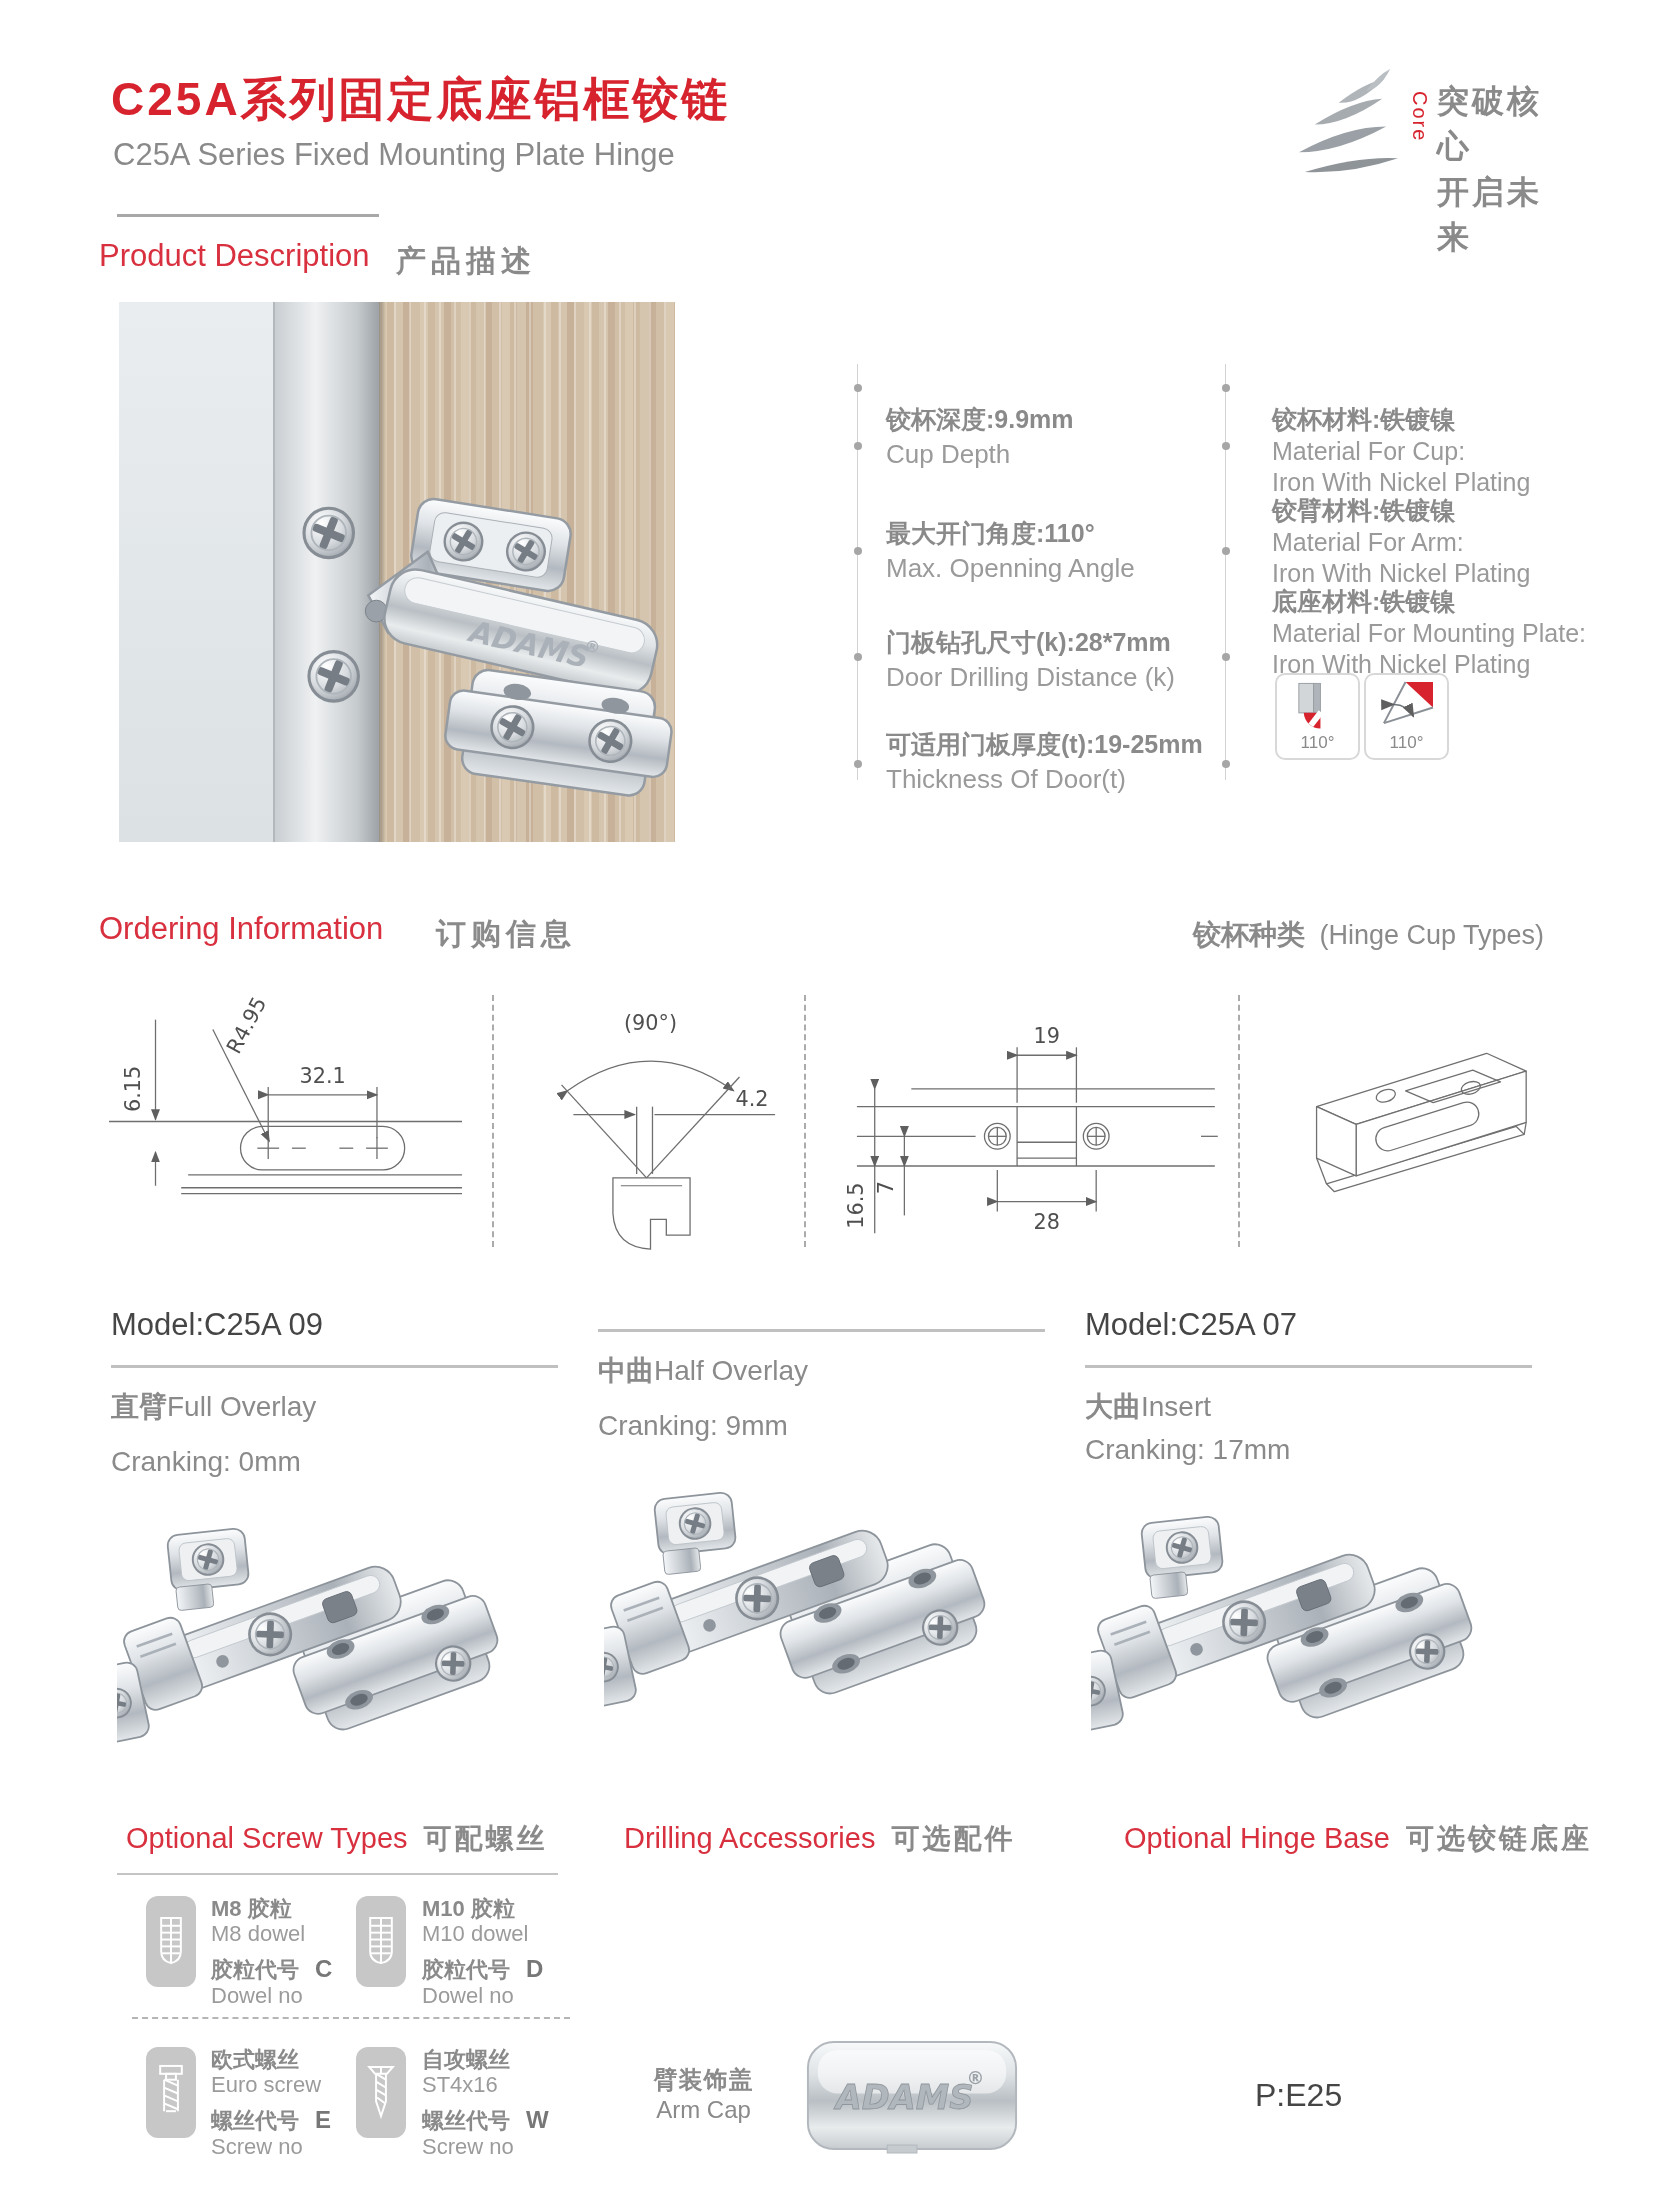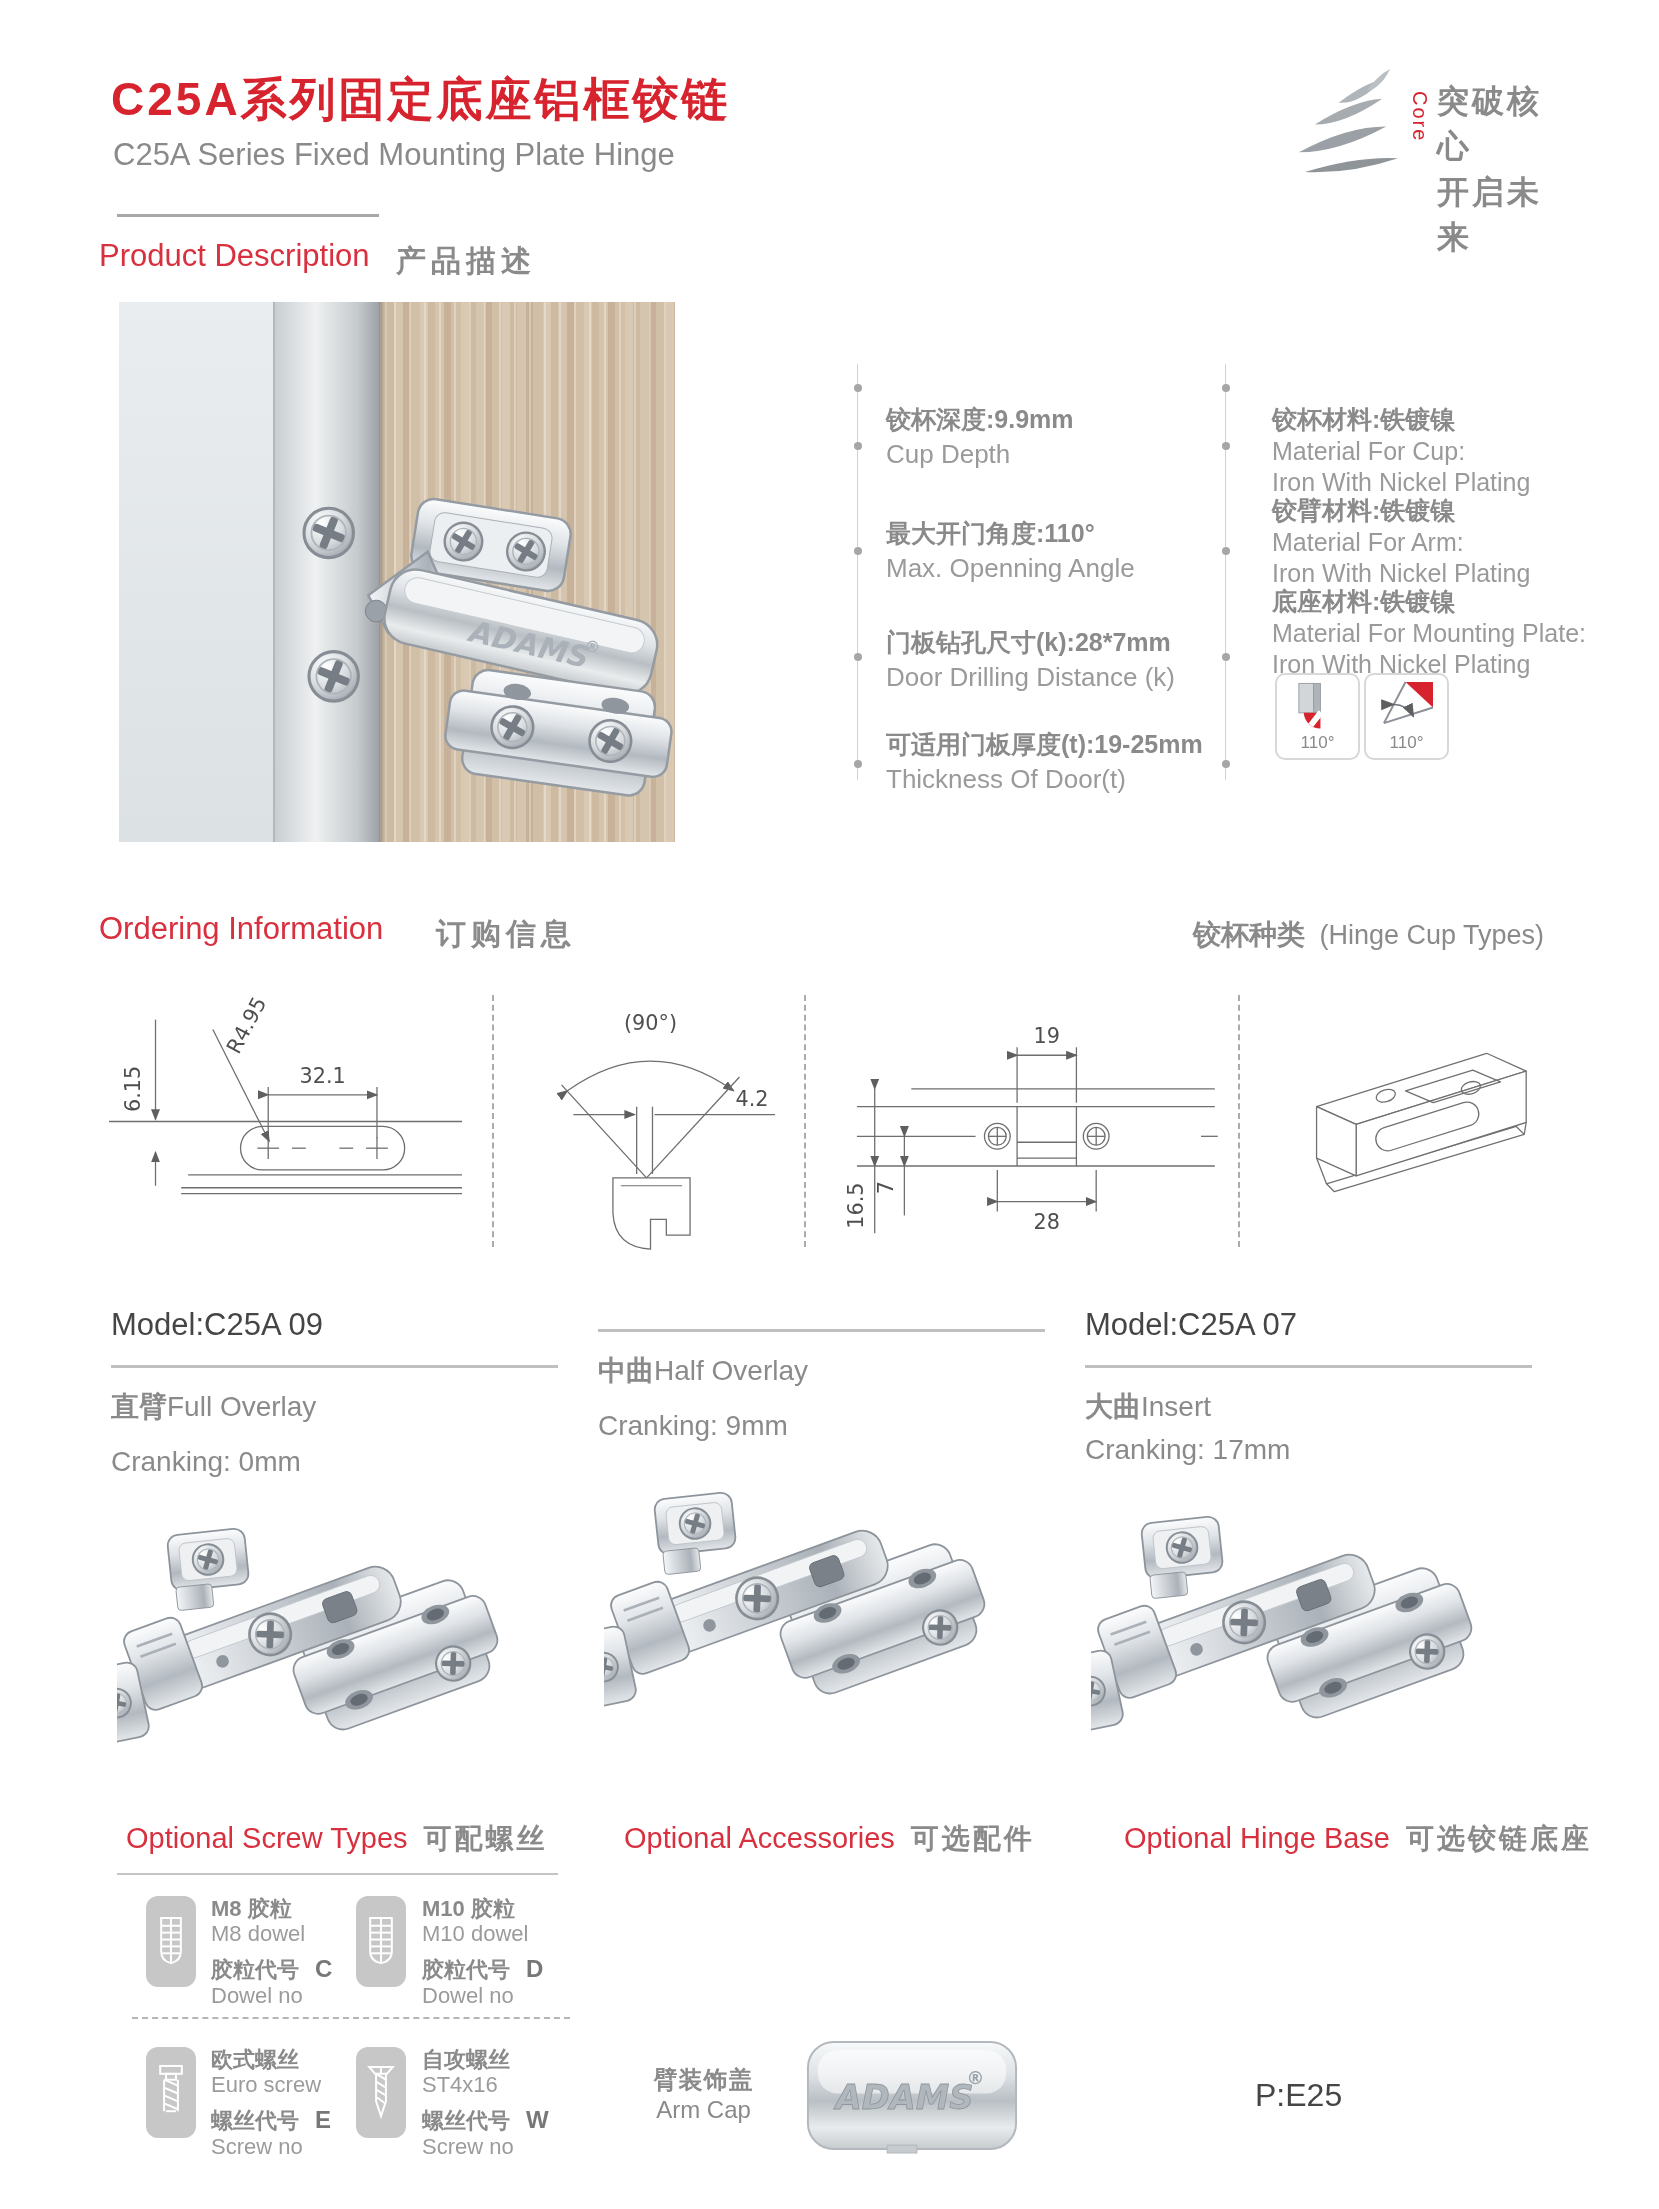--- a/index.html
+++ b/index.html
@@ -395,21 +395,21 @@
     <div class="model-line" style="margin-top:8px;">Cranking: 17mm</div>
     <svg style="margin-top:14px;margin-left:6px;" width="406" height="297" viewBox="0 0 440 330">
         <use href="#hingeunit"></use>
       </svg>
   </div>
 
   <div class="abs" style="left:126px;top:1820px;">
     <span class="opt-en red">Optional Screw Types</span><span class="opt-zh zh">可配螺丝</span>
   </div>
   <div class="abs" style="left:624px;top:1820px;">
-    <span class="opt-en red">Optional Accessories</span><span class="opt-zh zh">可选配件</span>
+    <span class="opt-en red">Drilling Accessories</span><span class="opt-zh zh">可选配件</span>
   </div>
   <div class="abs" style="left:1124px;top:1820px;">
     <span class="opt-en red">Optional Hinge Base</span><span class="opt-zh zh">可选铰链底座</span>
   </div>
   <div class="abs" style="left:117px;top:1873px;width:441px;height:2px;background:#c4c4c4;"></div>
 
   <div class="abs sicon" style="left:146px;top:1896px;">
     <svg width="34" height="59" viewBox="0 0 34 60">
       <g stroke="#ffffff" stroke-width="2" fill="none">
         <path d="M7,6 H27 V40 Q27,50 17,52 Q7,50 7,40 Z"></path>

